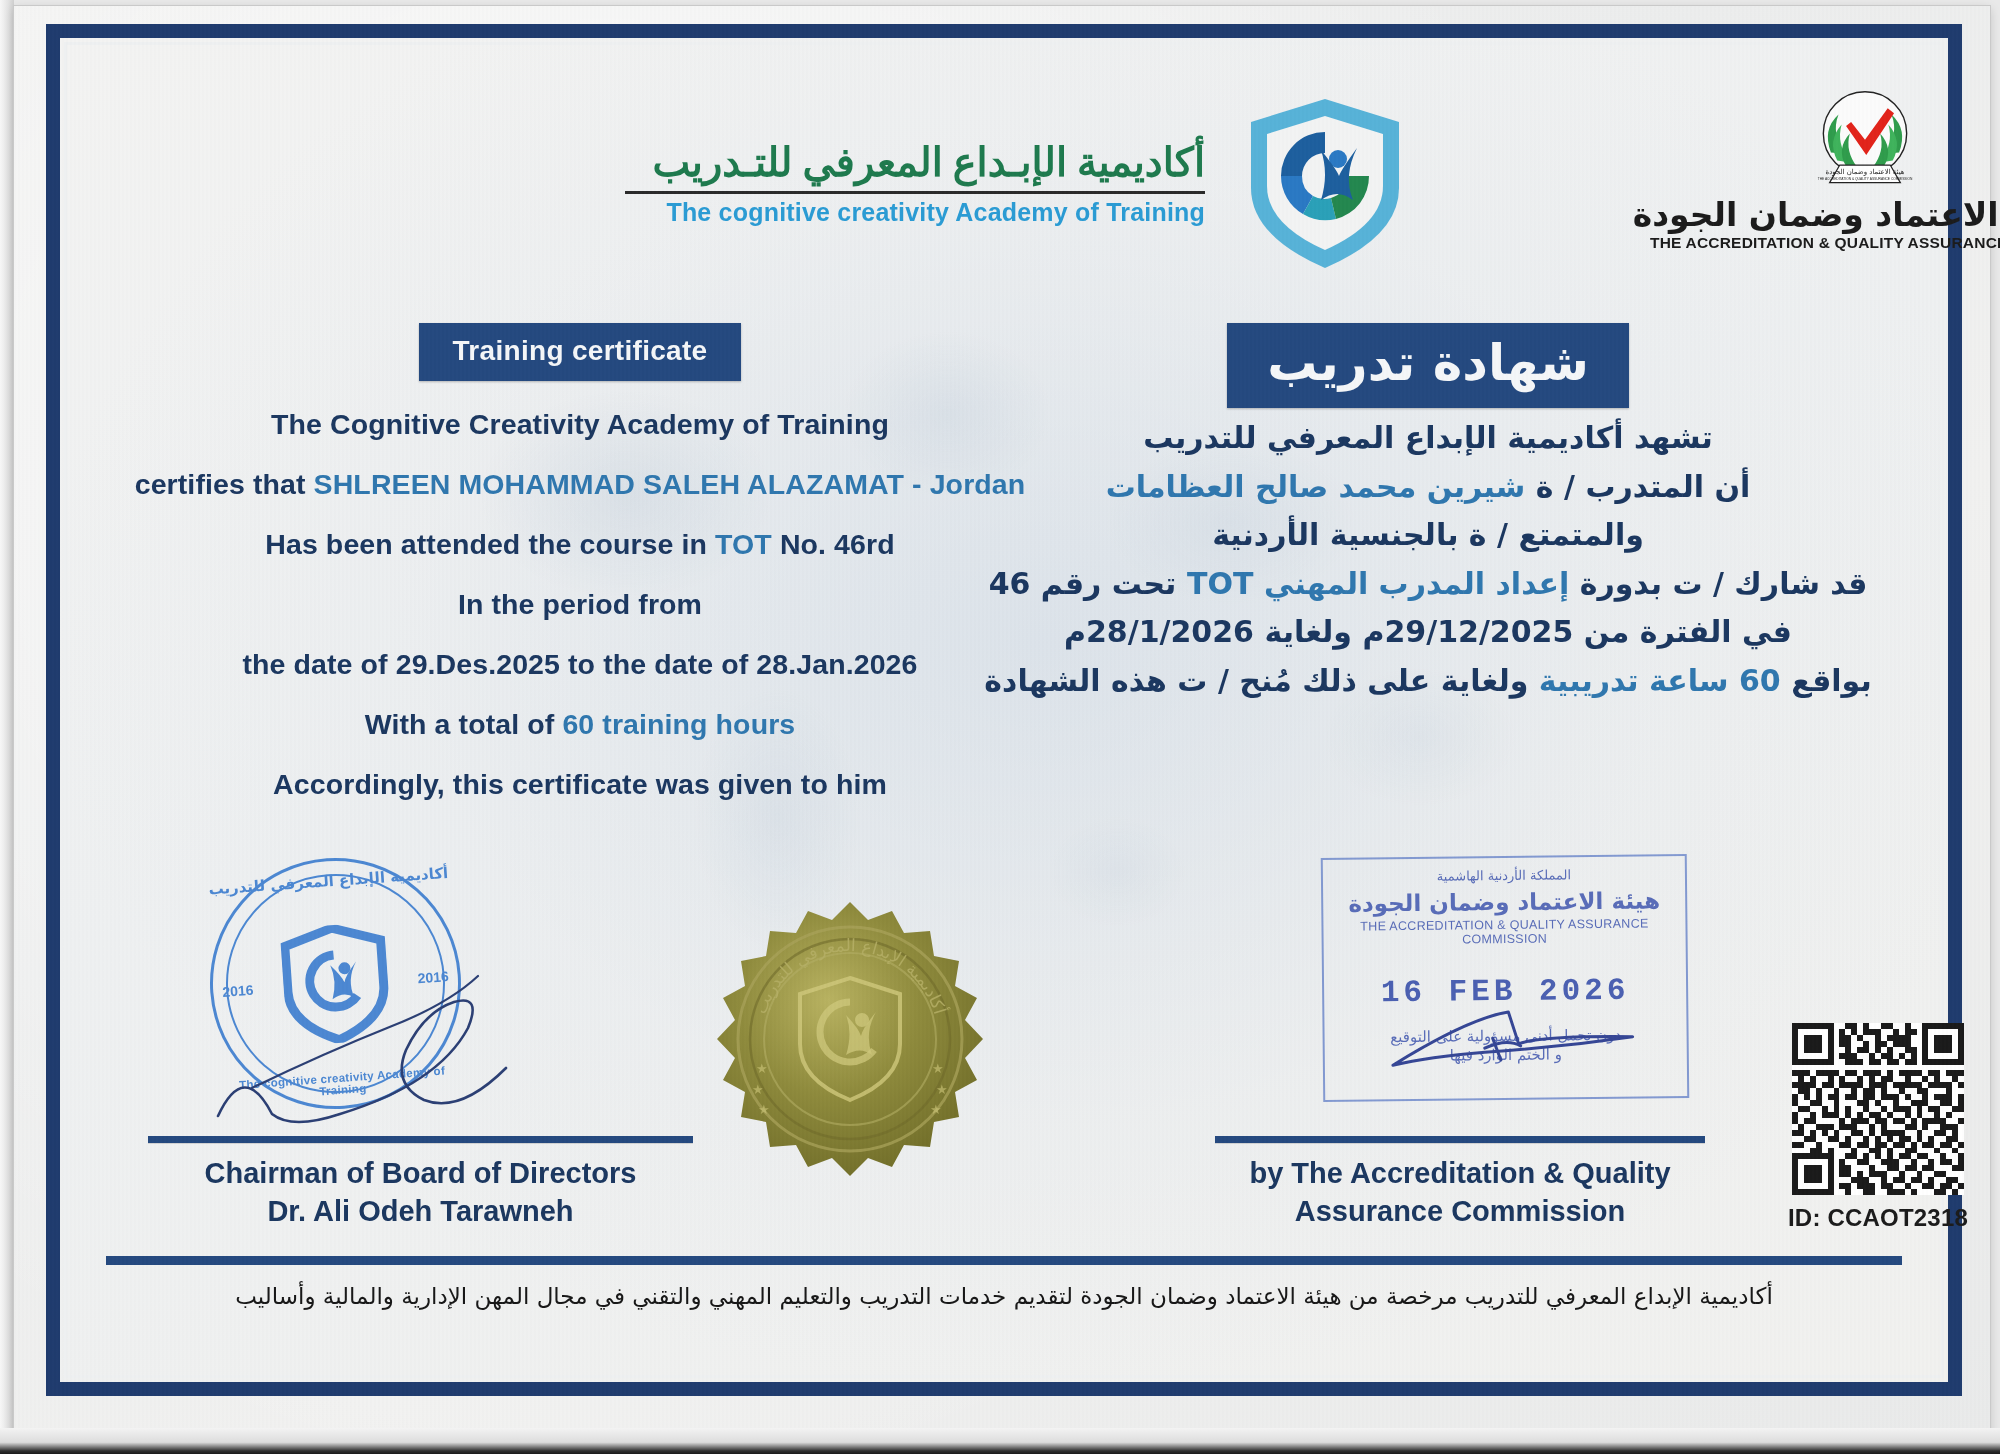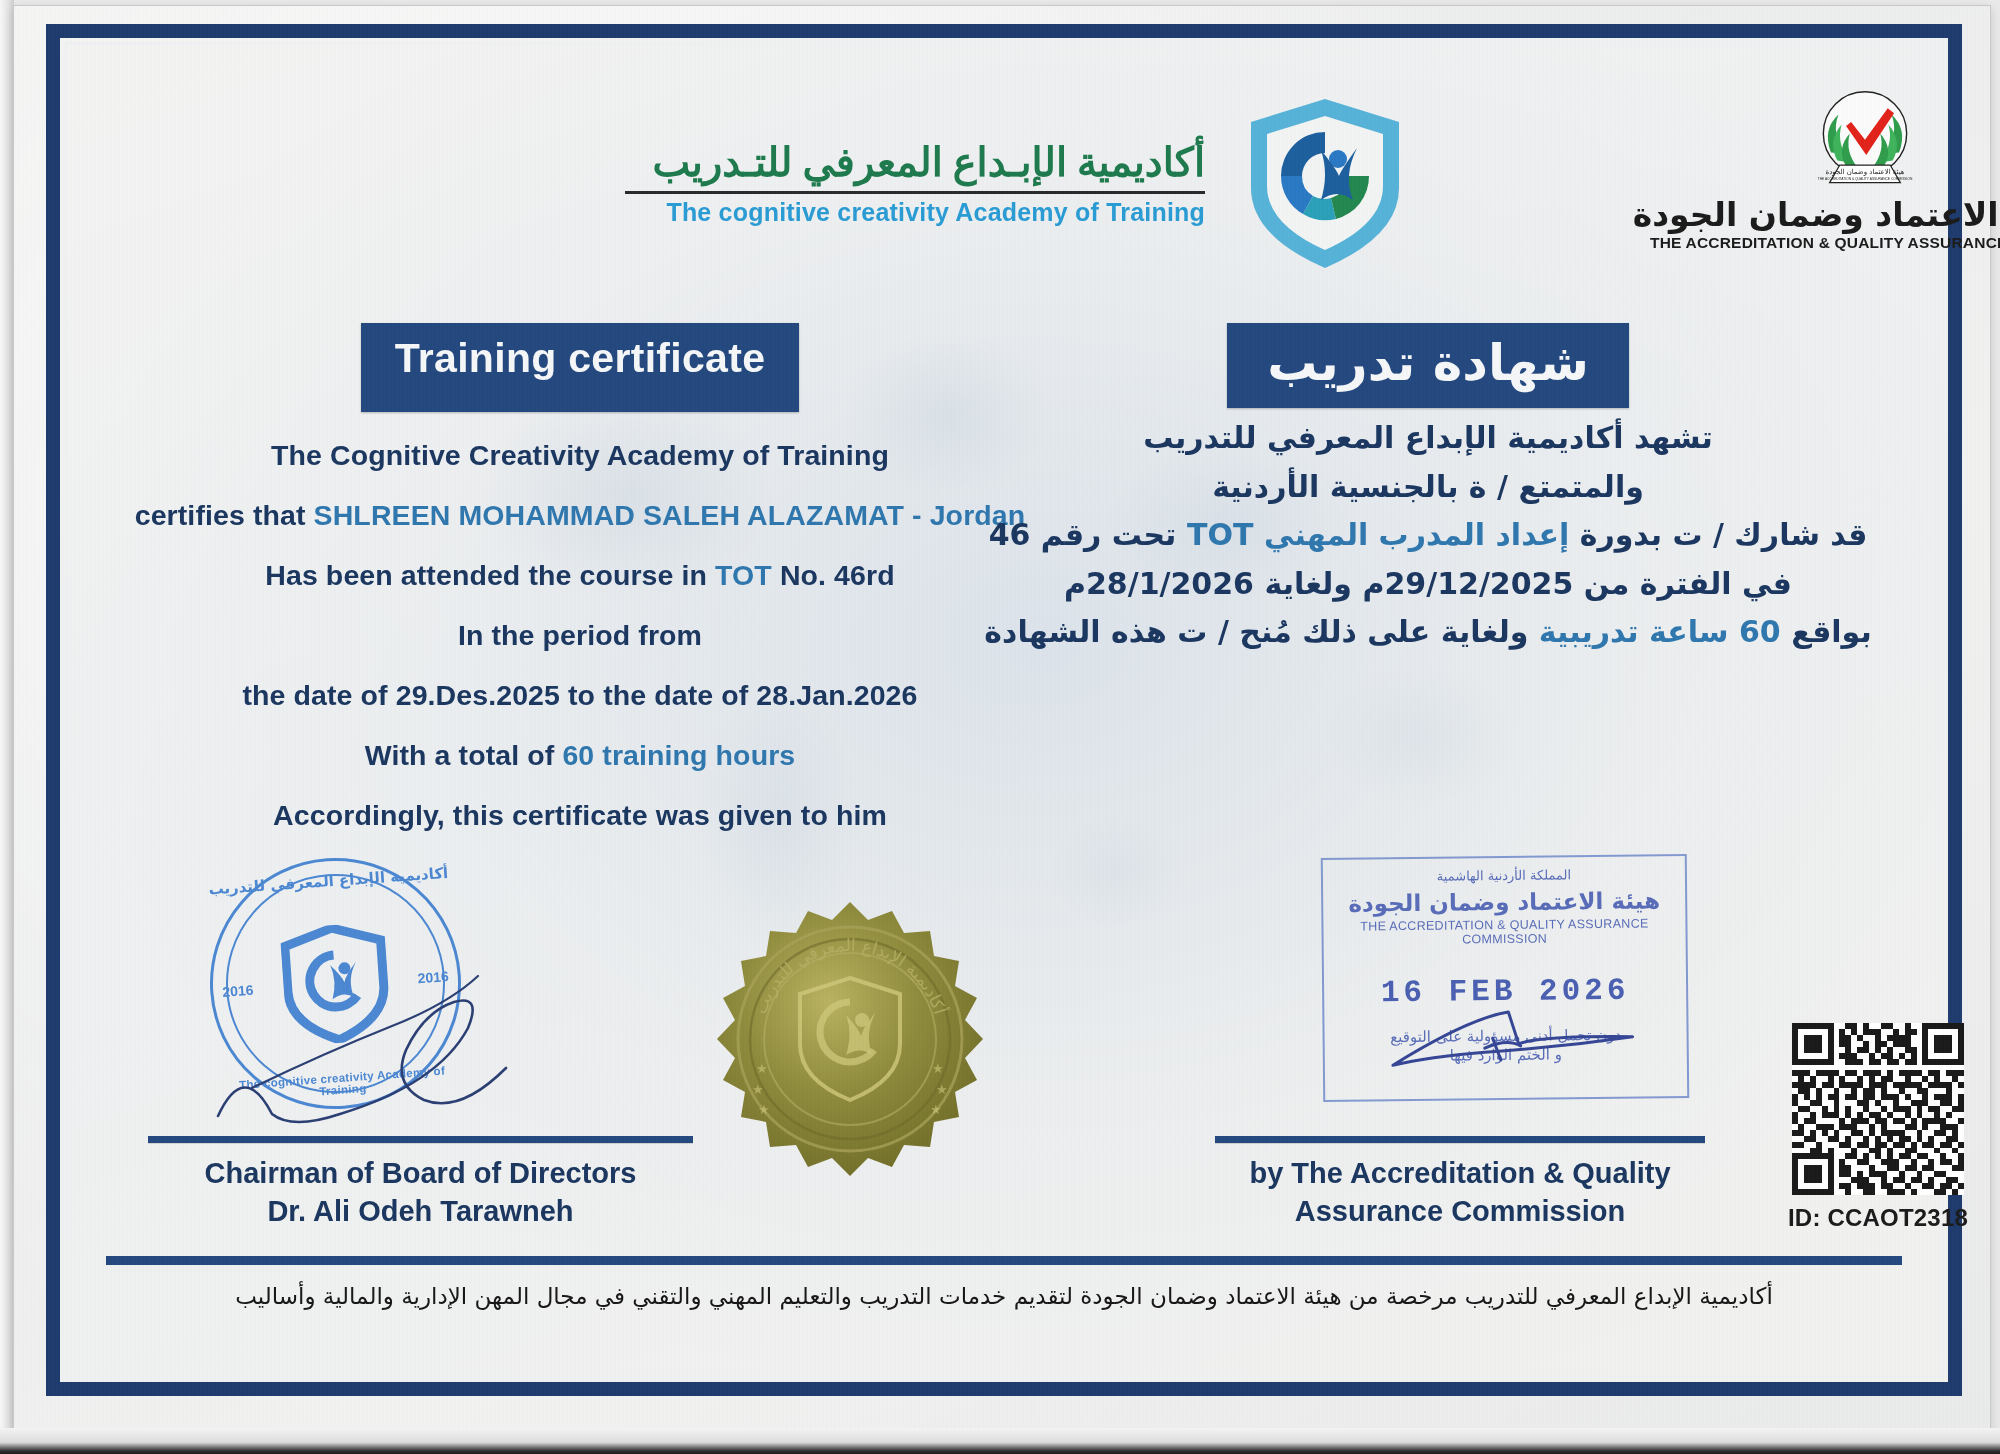--- a/index.html
+++ b/index.html
@@ -81,21 +81,21 @@
     margin-top:2px;white-space:nowrap;
   }
   .aqac-en{font-size:15.5px;font-weight:700;color:#1b1b1b;letter-spacing:.2px;white-space:nowrap;}
 
   
   .col-en{position:absolute;left:70px;top:285px;width:900px;text-align:center;}
   .col-ar{position:absolute;right:70px;top:285px;width:900px;text-align:center;direction:rtl;}
 
   .title-badge{
     display:inline-block;background:#24497f;color:#f4f6f8;
-    padding:12px 34px 30px;font-size:41px;font-weight:700;letter-spacing:.3px;
+    padding:12px 34px 14px;font-size:28px;font-weight:700;letter-spacing:.3px;
     box-shadow:0 1px 2px rgba(0,0,0,.25);
   }
   .title-badge.ar{font-family:"DejaVu Sans",sans-serif;font-size:50px;padding:11px 40px 16px;text-align:right;}
 
   .body-line{
     color:#1b3760;font-size:28.5px;font-weight:700;margin-top:27px;letter-spacing:.1px;
   }
   .body-line.ar{
     font-family:"DejaVu Sans",sans-serif;font-size:30px;margin-top:11px;line-height:1.25;
   }
@@ -238,20 +238,23 @@
         </div>
 
         <div class="body-line">Accordingly, this certificate was given to him</div>
       </div>
 
       <div class="col-ar">
         <div class="title-badge ar">شهادة تدريب</div>
 
         <div class="body-line ar">تشهد أكاديمية الإبداع المعرفي للتدريب</div>
 
+        <div class="body-line ar">
+          <span>أن المتدرب / ة </span><span class="hl">شيرين محمد صالح العظامات</span>
+        </div>
 
         <div class="body-line ar">والمتمتع / ة بالجنسية الأردنية</div>
 
         <div class="body-line ar">
           <span>قد شارك / ت بدورة </span><span class="hl">إعداد المدرب المهني TOT</span><span> تحت رقم 46</span>
         </div>
 
         <div class="body-line ar">في الفترة من 29/12/2025م ولغاية 28/1/2026م</div>
 
         <div class="body-line ar">

